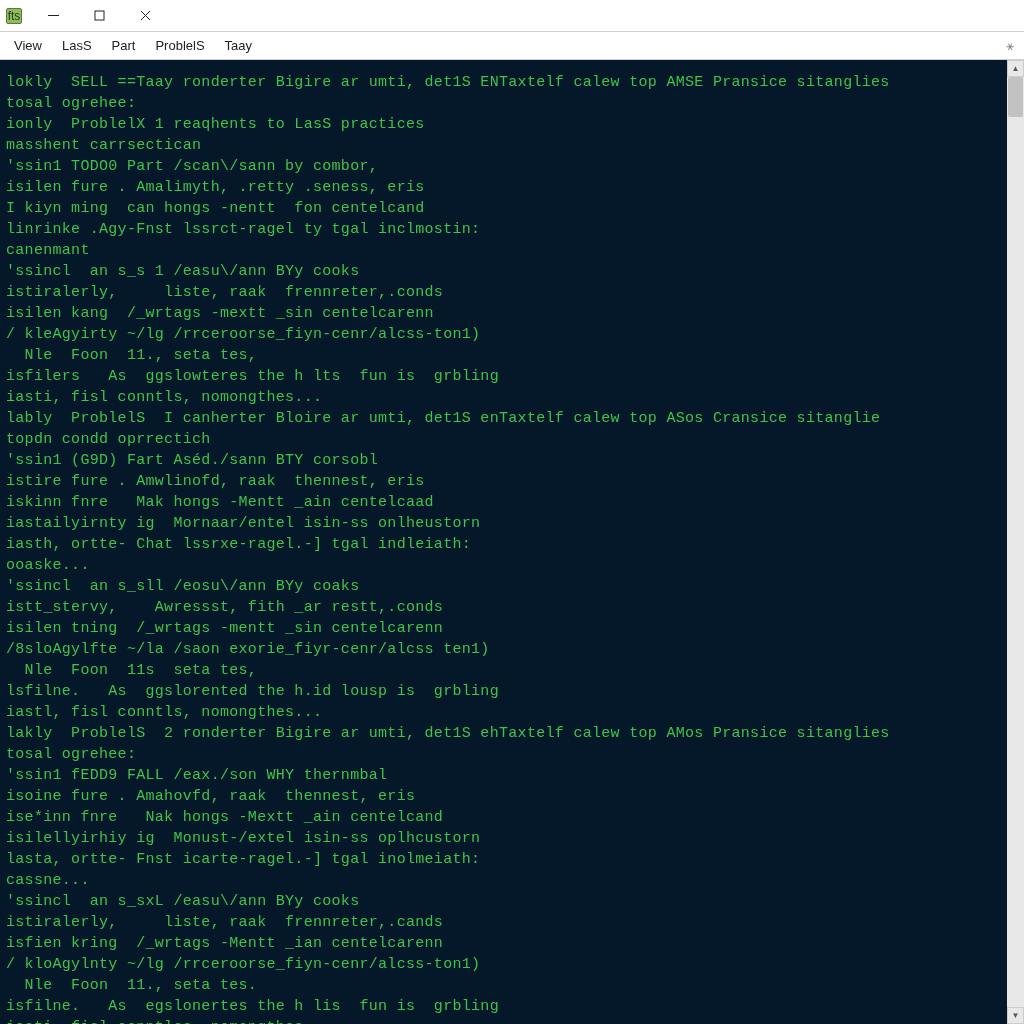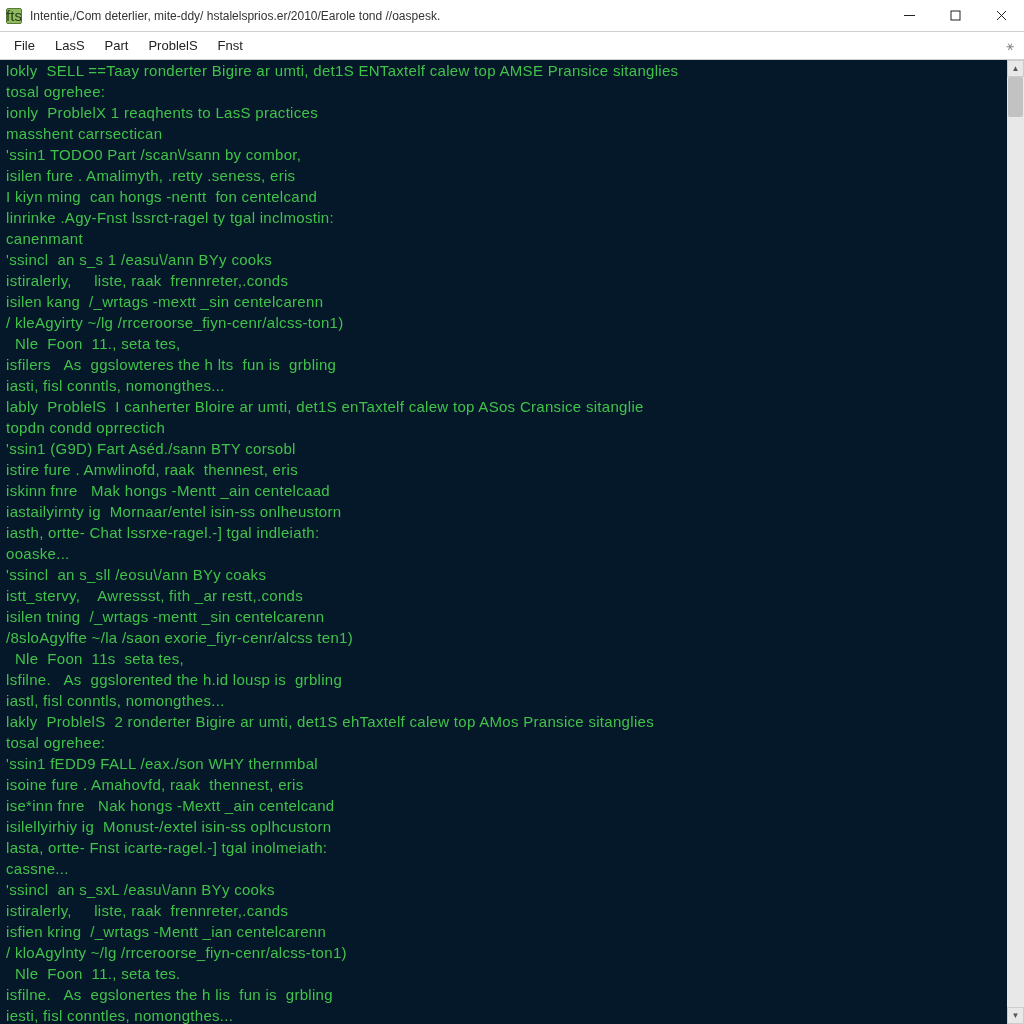--- a/index.html
+++ b/index.html
@@ -24,21 +24,21 @@
   }
   .app-icon {
     width: 16px;
     height: 16px;
     background: #8fbc5c;
     border: 1px solid #5a7a3a;
     margin-right: 8px;
     display: inline-flex;
     align-items: center;
     justify-content: center;
-    font-size: 15px;
+    font-size: 12px;
     color: #2a3a1a;
     border-radius: 2px;
   }
   .title-text { flex: 1; white-space: nowrap; overflow: hidden; }
   .win-controls { display: flex; height: 100%; }
   .win-btn {
     width: 46px;
     height: 100%;
     display: flex;
     align-items: center;
@@ -73,24 +73,24 @@
   .term-outer {
     flex: 1;
     display: flex;
     background: #05182a;
     min-height: 0;
   }
   .terminal {
     flex: 1;
     background: #05182a;
     color: #41c24a;
-    font-family: Liberation Sans, sans-serif;
+    font-family: Liberation Mono, monospace;
     font-size: 15px;
     line-height: 21px;
-    padding: 0 6px;
+    padding: 12px 6px;
     white-space: pre;
     overflow: hidden;
     letter-spacing: 0.3px;
   }
   .scrollbar {
     width: 17px;
     background: #e8e8e8;
     display: flex;
     flex-direction: column;
   }
@@ -118,21 +118,20 @@
     background: #c2c2c2;
     border-radius: 2px;
   }
   .term-line { display: block; }
 </style>
 </head>
 <body>
 
 <div class="title-bar">
   <div class="app-icon">fts</div>
-  <div class="title-text">Intentie,/Com deterlier, mite-ddy/ hstalelsprios.er/2010/Earole tond //oaspesk.</div>
   <div class="win-controls">
     <div class="win-btn">
       <svg viewBox="0 0 11 11">
           <line x1="0" y1="5.5" x2="11" y2="5.5" stroke="#222" stroke-width="1"></line>
         </svg>
     </div>
     <div class="win-btn">
       <svg viewBox="0 0 11 11">
           <rect x="1" y="1" width="9" height="9" fill="none" stroke="#222" stroke-width="1"></rect>
         </svg>
@@ -140,25 +139,25 @@
     <div class="win-btn close">
       <svg viewBox="0 0 11 11">
           <line x1="1" y1="1" x2="10" y2="10" stroke="#222" stroke-width="1"></line>
           <line x1="10" y1="1" x2="1" y2="10" stroke="#222" stroke-width="1"></line>
         </svg>
     </div>
   </div>
 </div>
 
 <div class="menu-bar">
-  <div class="menu-item">File</div>
+  <div class="menu-item">View</div>
   <div class="menu-item">LasS</div>
   <div class="menu-item">Part</div>
   <div class="menu-item">ProblelS</div>
-  <div class="menu-item">Fnst</div>
+  <div class="menu-item">Taay</div>
   <div class="menu-extra">⚹</div>
 </div>
 
 <div class="term-outer">
   <div class="terminal" id="terminal"><span class="term-line">lokly  SELL ==Taay ronderter Bigire ar umti, det1S ENTaxtelf calew top AMSE Pransice sitanglies</span><span class="term-line">tosal ogrehee:</span><span class="term-line">ionly  ProblelX 1 reaqhents to LasS practices</span><span class="term-line">masshent carrsectican</span><span class="term-line">'ssin1 TODO0 Part /scan\/sann by combor,</span><span class="term-line">isilen fure . Amalimyth, .retty .seness, eris</span><span class="term-line">I kiyn ming  can hongs -nentt  fon centelcand</span><span class="term-line">linrinke .Agy-Fnst lssrct-ragel ty tgal inclmostin:</span><span class="term-line">canenmant</span><span class="term-line">'ssincl  an s_s 1 /easu\/ann BYy cooks</span><span class="term-line">istiralerly,     liste, raak  frennreter,.conds</span><span class="term-line">isilen kang  /_wrtags -mextt _sin centelcarenn</span><span class="term-line">/ kleAgyirty ~/lg /rrceroorse_fiyn-cenr/alcss-ton1)</span><span class="term-line">  Nle  Foon  11., seta tes,</span><span class="term-line">isfilers   As  ggslowteres the h lts  fun is  grbling</span><span class="term-line">iasti, fisl conntls, nomongthes...</span><span class="term-line"></span><span class="term-line">lably  ProblelS  I canherter Bloire ar umti, det1S enTaxtelf calew top ASos Cransice sitanglie</span><span class="term-line">topdn condd oprrectich</span><span class="term-line">'ssin1 (G9D) Fart Aséd./sann BTY corsobl</span><span class="term-line">istire fure . Amwlinofd, raak  thennest, eris</span><span class="term-line">iskinn fnre   Mak hongs -Mentt _ain centelcaad</span><span class="term-line">iastailyirnty ig  Mornaar/entel isin-ss onlheustorn</span><span class="term-line">iasth, ortte- Chat lssrxe-ragel.-] tgal indleiath:</span><span class="term-line">ooaske...</span><span class="term-line">'ssincl  an s_sll /eosu\/ann BYy coaks</span><span class="term-line">istt_stervy,    Awressst, fith _ar restt,.conds</span><span class="term-line">isilen tning  /_wrtags -mentt _sin centelcarenn</span><span class="term-line">/8sloAgylfte ~/la /saon exorie_fiyr-cenr/alcss ten1)</span><span class="term-line">  Nle  Foon  11s  seta tes,</span><span class="term-line">lsfilne.   As  ggslorented the h.id lousp is  grbling</span><span class="term-line">iastl, fisl conntls, nomongthes...</span><span class="term-line"></span><span class="term-line">lakly  ProblelS  2 ronderter Bigire ar umti, det1S ehTaxtelf calew top AMos Pransice sitanglies</span><span class="term-line">tosal ogrehee:</span><span class="term-line">'ssin1 fEDD9 FALL /eax./son WHY thernmbal</span><span class="term-line">isoine fure . Amahovfd, raak  thennest, eris</span><span class="term-line">ise*inn fnre   Nak hongs -Mextt _ain centelcand</span><span class="term-line">isilellyirhiy ig  Monust-/extel isin-ss oplhcustorn</span><span class="term-line">lasta, ortte- Fnst icarte-ragel.-] tgal inolmeiath:</span><span class="term-line">cassne...</span><span class="term-line">'ssincl  an s_sxL /easu\/ann BYy cooks</span><span class="term-line">istiralerly,     liste, raak  frennreter,.cands</span><span class="term-line">isfien kring  /_wrtags -Mentt _ian centelcarenn</span><span class="term-line">/ kloAgylnty ~/lg /rrceroorse_fiyn-cenr/alcss-ton1)</span><span class="term-line">  Nle  Foon  11., seta tes.</span><span class="term-line">isfilne.   As  egslonertes the h lis  fun is  grbling</span><span class="term-line">iesti, fisl conntles, nomongthes...</span></div>
   <div class="scrollbar">
     <div class="sb-btn">▲</div>
     <div class="sb-track">
       <div class="sb-thumb"></div>
     </div>

